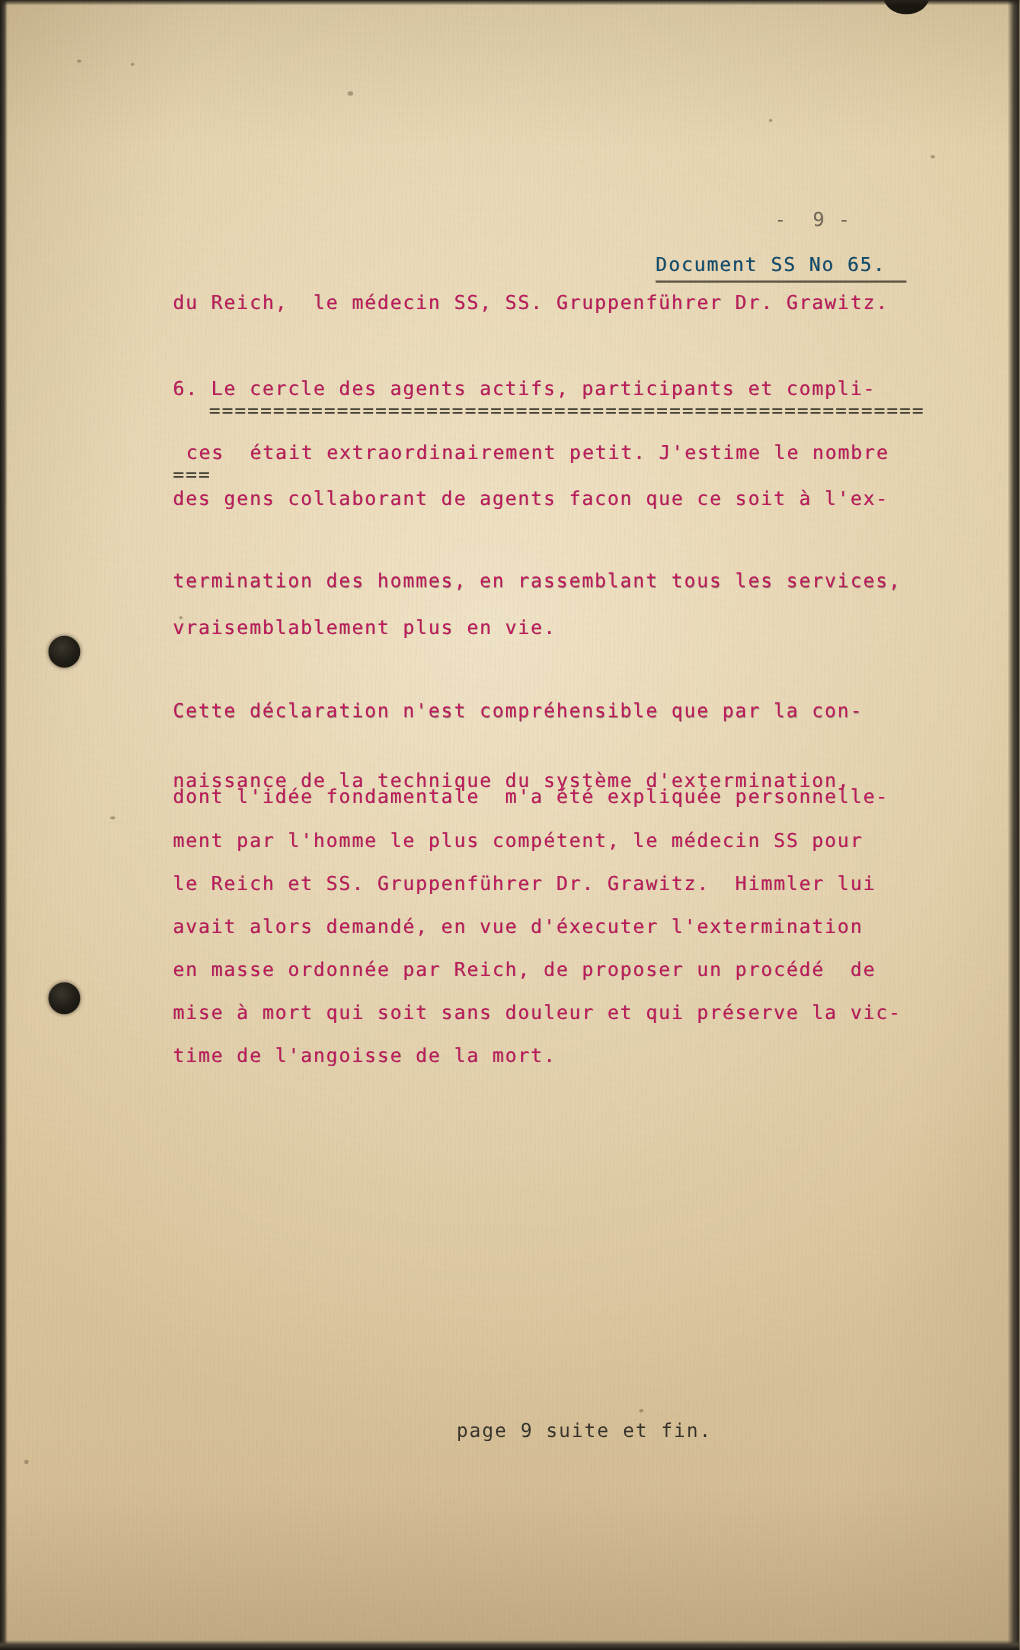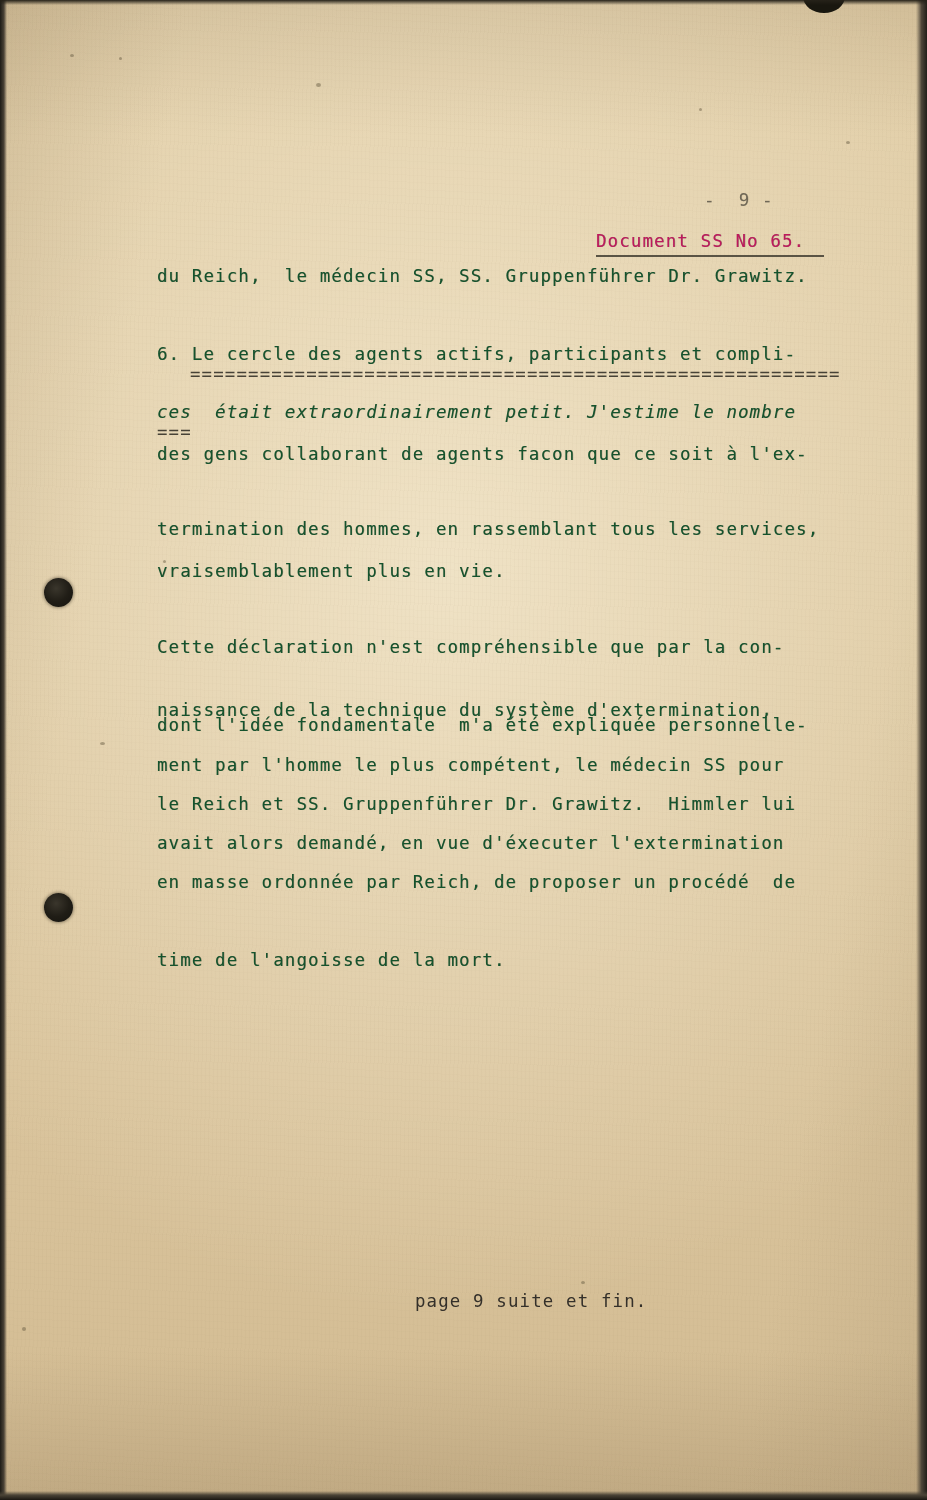--- a/index.html
+++ b/index.html
@@ -88,26 +88,26 @@
     inset: 0;
     color: #2b2820;
   }
 
   .tl {                       
     position: absolute;
     white-space: pre;
     font-size: 17.4px;
     letter-spacing: 1.15px;
     line-height: 1;
-    color: #14532d;
+    color: #be185d;
     text-shadow: 0.45px 0.3px 0 rgba(60,54,40,0.45);
   }
 
   .faint   { color: #4f4a3e; opacity: 0.78; text-shadow: 0.4px 0.3px 0 rgba(80,72,54,0.3); }
-  .strong  { color: #be185d; }
+  .strong  { color: #0c4a6e; }
 
   
   .uline {
     position: absolute;
     white-space: pre;
     font-size: 17.4px;
     letter-spacing: 1.15px;
     line-height: 1;
     color: #3a362c;
     opacity: 0.92;
@@ -155,34 +155,35 @@
     <div class="tl faint" style="left:704px; top:192px;">-  9 -</div>
 
     <div class="tl strong" style="left:596px; top:233px;">Document SS No 65.</div>
     <div class="rule" style="left:596px; top:255px; width:228px;"></div>
 
     <div class="tl" style="left:157px; top:268px;">du Reich,  le médecin SS, SS. Gruppenführer Dr. Grawitz.</div>
 
     <div class="tl" style="left:157px; top:346px;">6. Le cercle des agents actifs, participants et compli-</div>
     <div class="uline" style="left:190px; top:366px;">========================================================</div>
 
-    <div class="tl" style="left:157px; top:404px;font-style:italic;">ces  était extraordinairement petit. J'estime le nombre</div>
+    <div class="tl" style="left:169px; top:404px;">ces  était extraordinairement petit. J'estime le nombre</div>
     <div class="uline" style="left:157px; top:424px;">===</div>
 
     <div class="tl" style="left:157px; top:446px;">des gens collaborant de agents facon que ce soit à l'ex-</div>
     <div class="tl" style="left:157px; top:485px;margin-top:36px;">termination des hommes, en rassemblant tous les services,</div>
     <div class="tl" style="left:157px; top:563px;">vraisemblablement plus en vie.</div>
 
     <div class="tl" style="left:157px; top:639px;">Cette déclaration n'est compréhensible que par la con-</div>
     <div class="tl" style="left:157px; top:678px;margin-top:24px;">naissance de la technique du système d'extermination,</div>
     <div class="tl" style="left:157px; top:717px;">dont l'idée fondamentale  m'a été expliquée personnelle-</div>
     <div class="tl" style="left:157px; top:757px;">ment par l'homme le plus compétent, le médecin SS pour</div>
     <div class="tl" style="left:157px; top:835px;">avait alors demandé, en vue d'éxecuter l'extermination</div>
     <div class="tl" style="left:157px; top:796px;">le Reich et SS. Gruppenführer Dr. Grawitz.  Himmler lui</div>
     <div class="tl" style="left:157px; top:874px;">en masse ordonnée par Reich, de proposer un procédé  de</div>
+    <div class="tl" style="left:157px; top:913px;">mise à mort qui soit sans douleur et qui préserve la vic-</div>
     <div class="tl" style="left:157px; top:952px;">time de l'angoisse de la mort.</div>
 
     <div class="footer-line" style="left:415px; top:1291px;">page 9 suite et fin.</div>
 
   </div>
 
   <div class="punch" style="left:44px; top:578px;"></div>
   <div class="punch" style="left:44px; top:893px;"></div>
 
   <div class="top-blob"></div>

